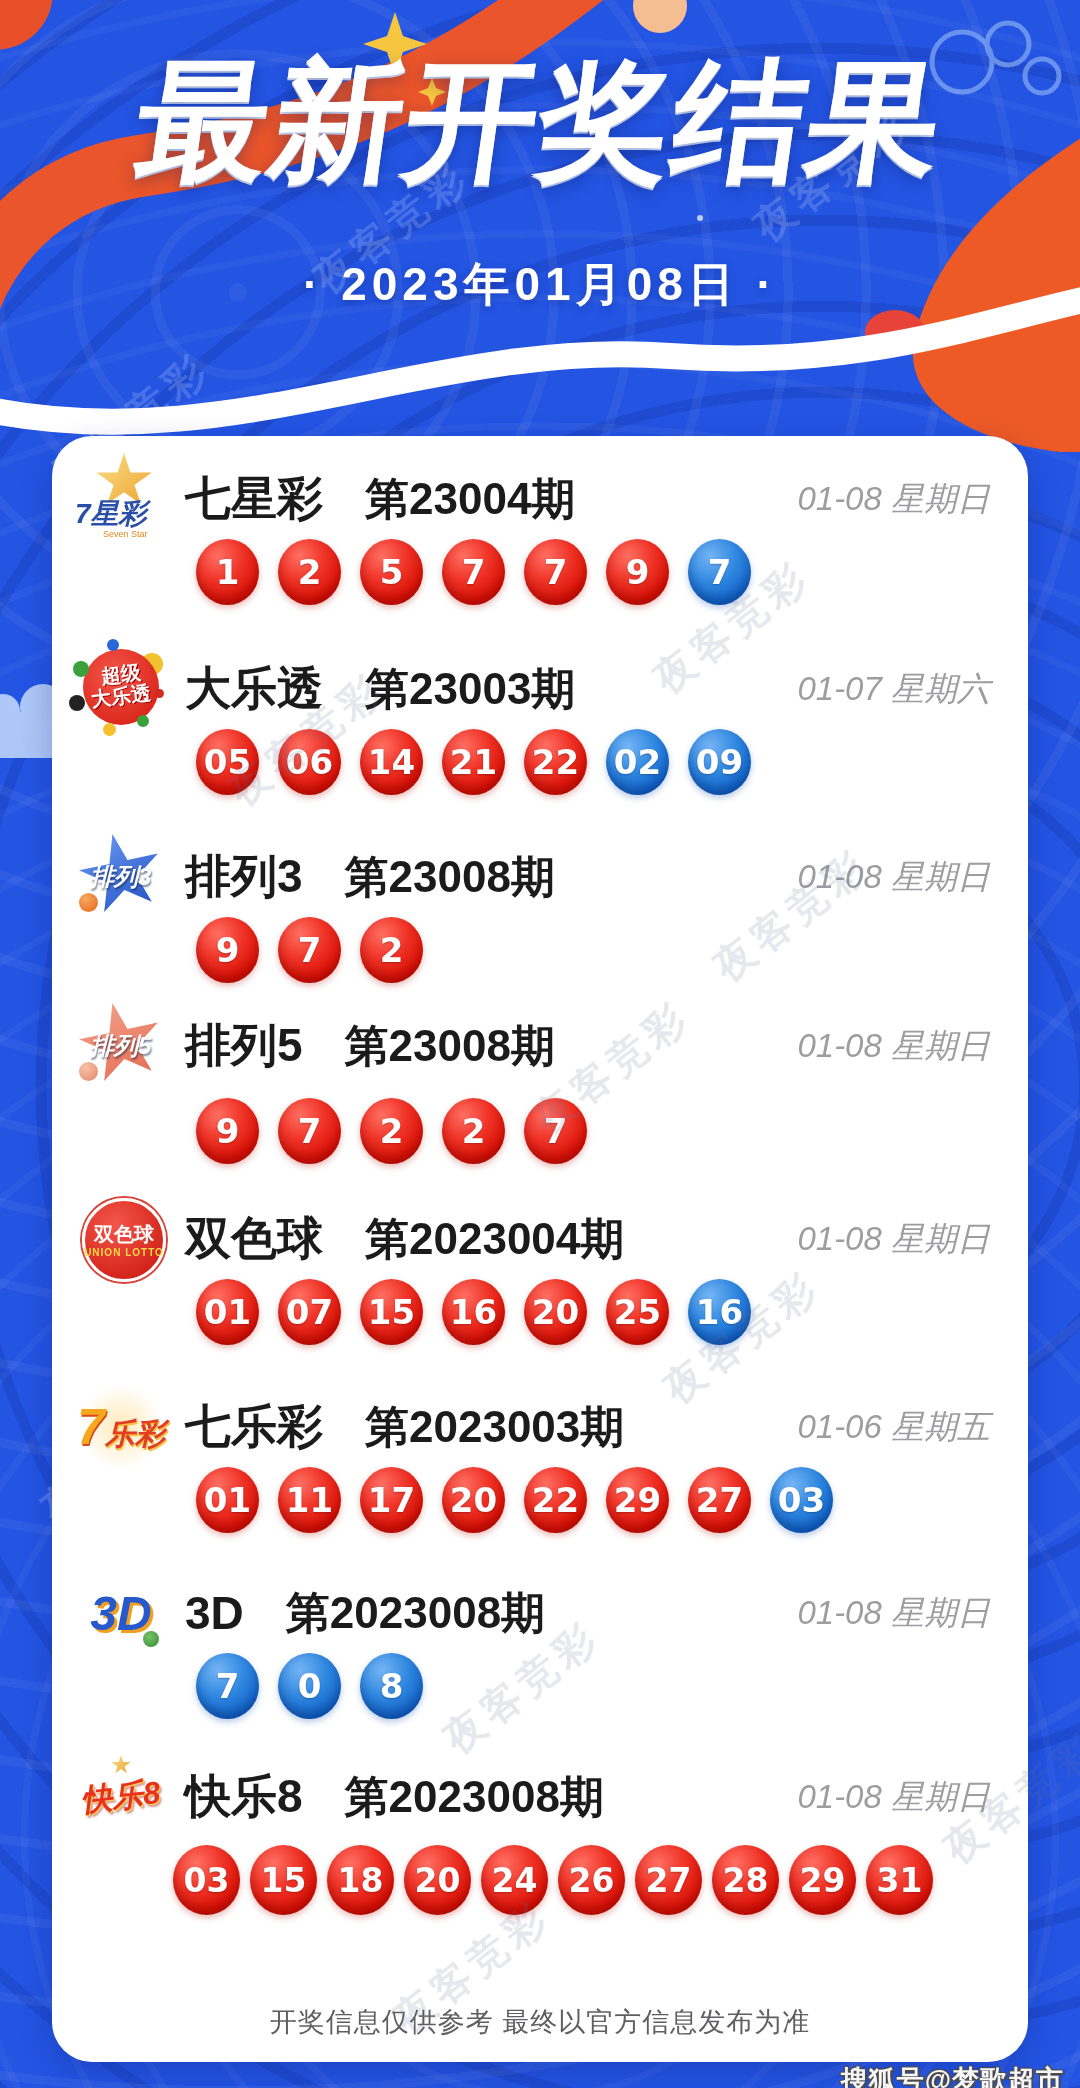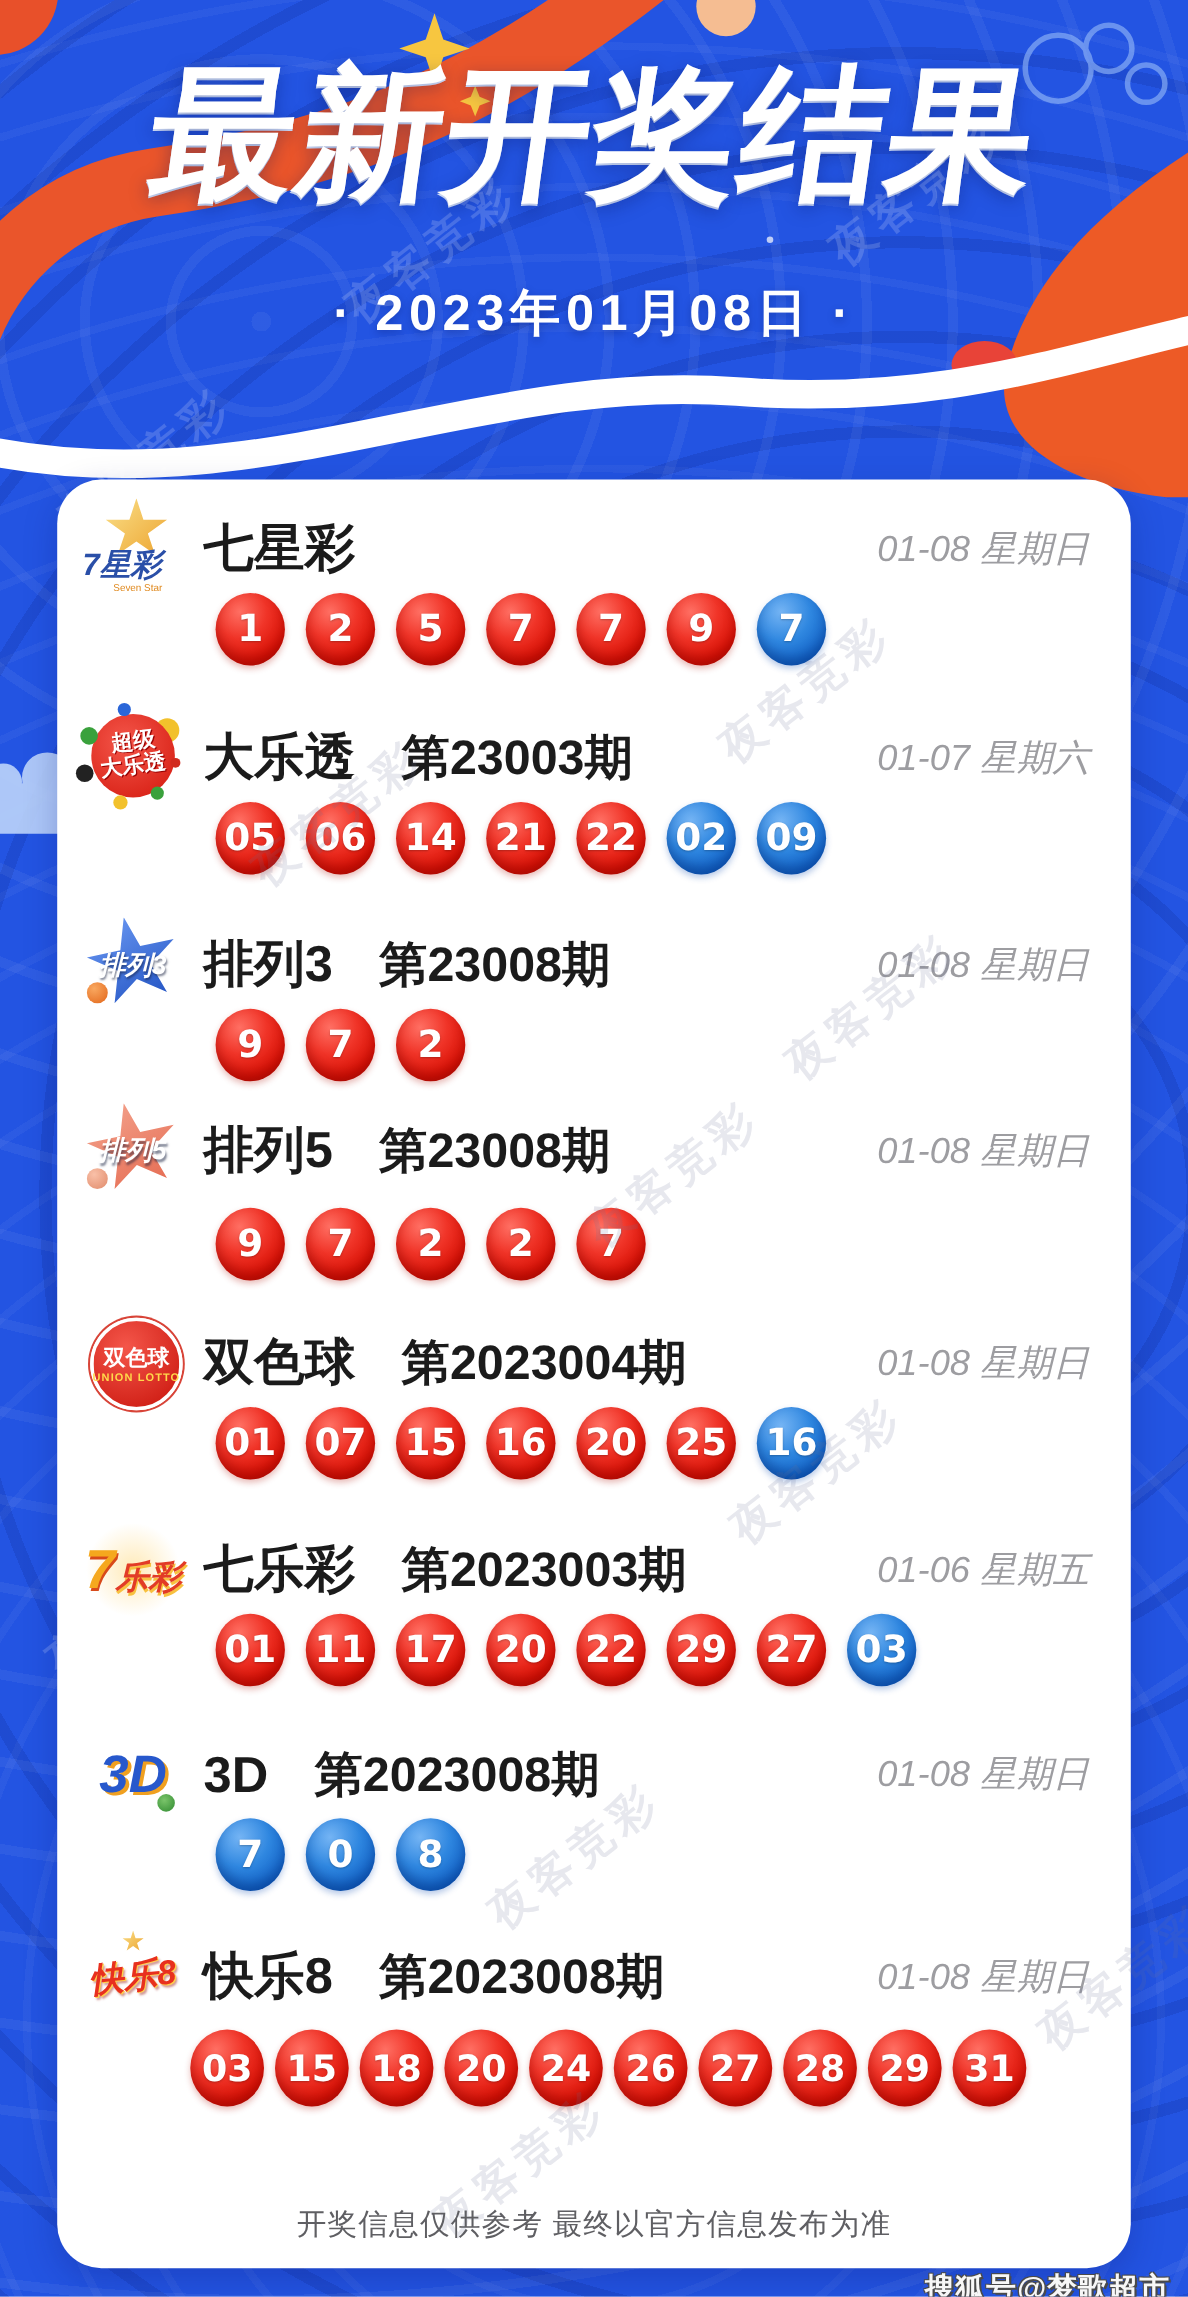--- a/index.html
+++ b/index.html
@@ -188,20 +188,21 @@
   <span class="wm light" style="left:28px;top:1430px;">夜客竞彩</span>
 
   <section class="row" style="top:455px;">
     <div class="rhead">
       <div class="logo logo-qxc">
         <i class="star7 starshape"></i>
         <b class="lbl">7星彩</b>
         <em class="sub">Seven Star</em>
       </div>
       <span class="game">七星彩</span>
+      <span class="issue">第23004期</span>
       <span class="ddate">01-08 星期日</span>
     </div>
     <div class="balls">
         <span class="ball red">1</span>
         <span class="ball red">2</span>
         <span class="ball red">5</span>
         <span class="ball red">7</span>
         <span class="ball red">7</span>
         <span class="ball red">9</span>
         <span class="ball blue">7</span>

